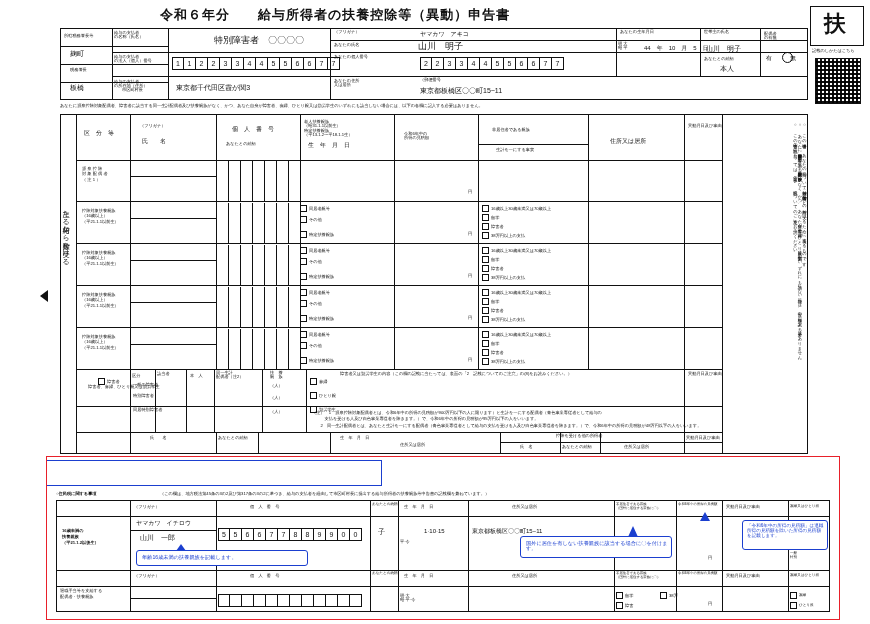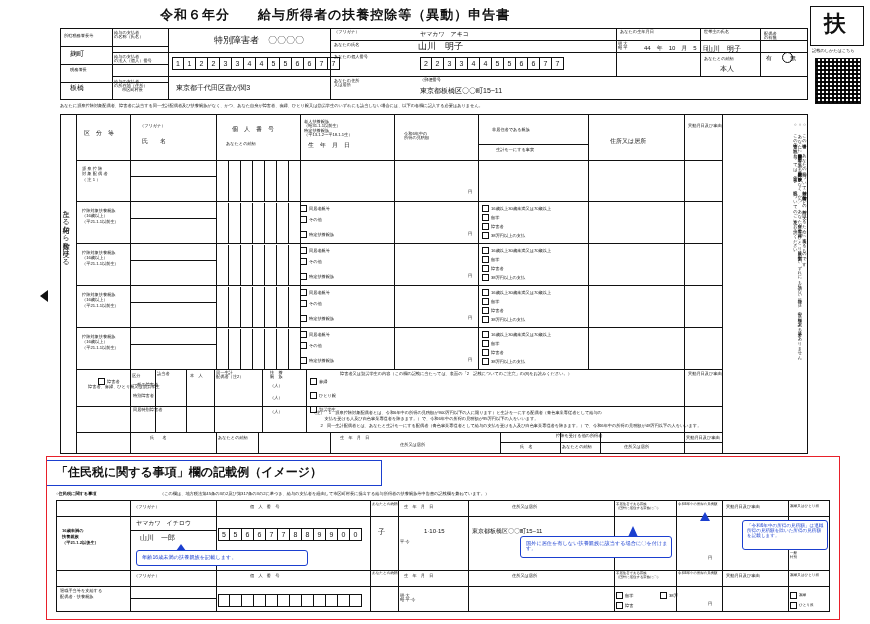--- a/index.html
+++ b/index.html
@@ -323,21 +323,20 @@
   <div class="t xs" style="left:218px;top:436px;">あなたとの続柄</div>
   <div class="t xs" style="left:340px;top:436px;">生　年　月　日</div>
   <div class="t xs" style="left:400px;top:443px;">住所又は居所</div>
   <div class="t xs" style="left:556px;top:434px;">控除を受ける他の所得者</div>
   <div class="t xs" style="left:520px;top:445px;">氏　名</div>
   <div class="t xs" style="left:562px;top:445px;">あなたとの続柄</div>
   <div class="t xs" style="left:624px;top:445px;">住所又は居所</div>
   <div class="t xs" style="left:686px;top:436px;">異動月日及び事由</div>
 
   <div class="bluebox" style="left:46px;top:460px;width:336px;height:26px;background:#fff;"></div>
-  <div class="t" style="left:56px;top:466px;font-size:12px;font-weight:bold;">「住民税に関する事項」欄の記載例（イメージ）</div>
 
   <div class="redbox" style="left:46px;top:456px;width:794px;height:164px;"></div>
 
   <div class="t xs" style="left:56px;top:492px;font-weight:bold;">○住民税に関する事項</div>
   <div class="t xs" style="left:160px;top:492px;">（この欄は、地方税法第45条の3の2及び第317条の3の2に基づき、給与の支払者を経由して市区町村長に提出する給与所得者の扶養親族等申告書の記載欄を兼ねています。）</div>
 
   <div class="bx" style="left:56px;top:500px;width:774px;height:112px;"></div>
 
   <div class="vl" style="left:130px;top:500px;width:1px;height:112px;"></div>
   <div class="vl" style="left:216px;top:500px;width:1px;height:112px;"></div>

